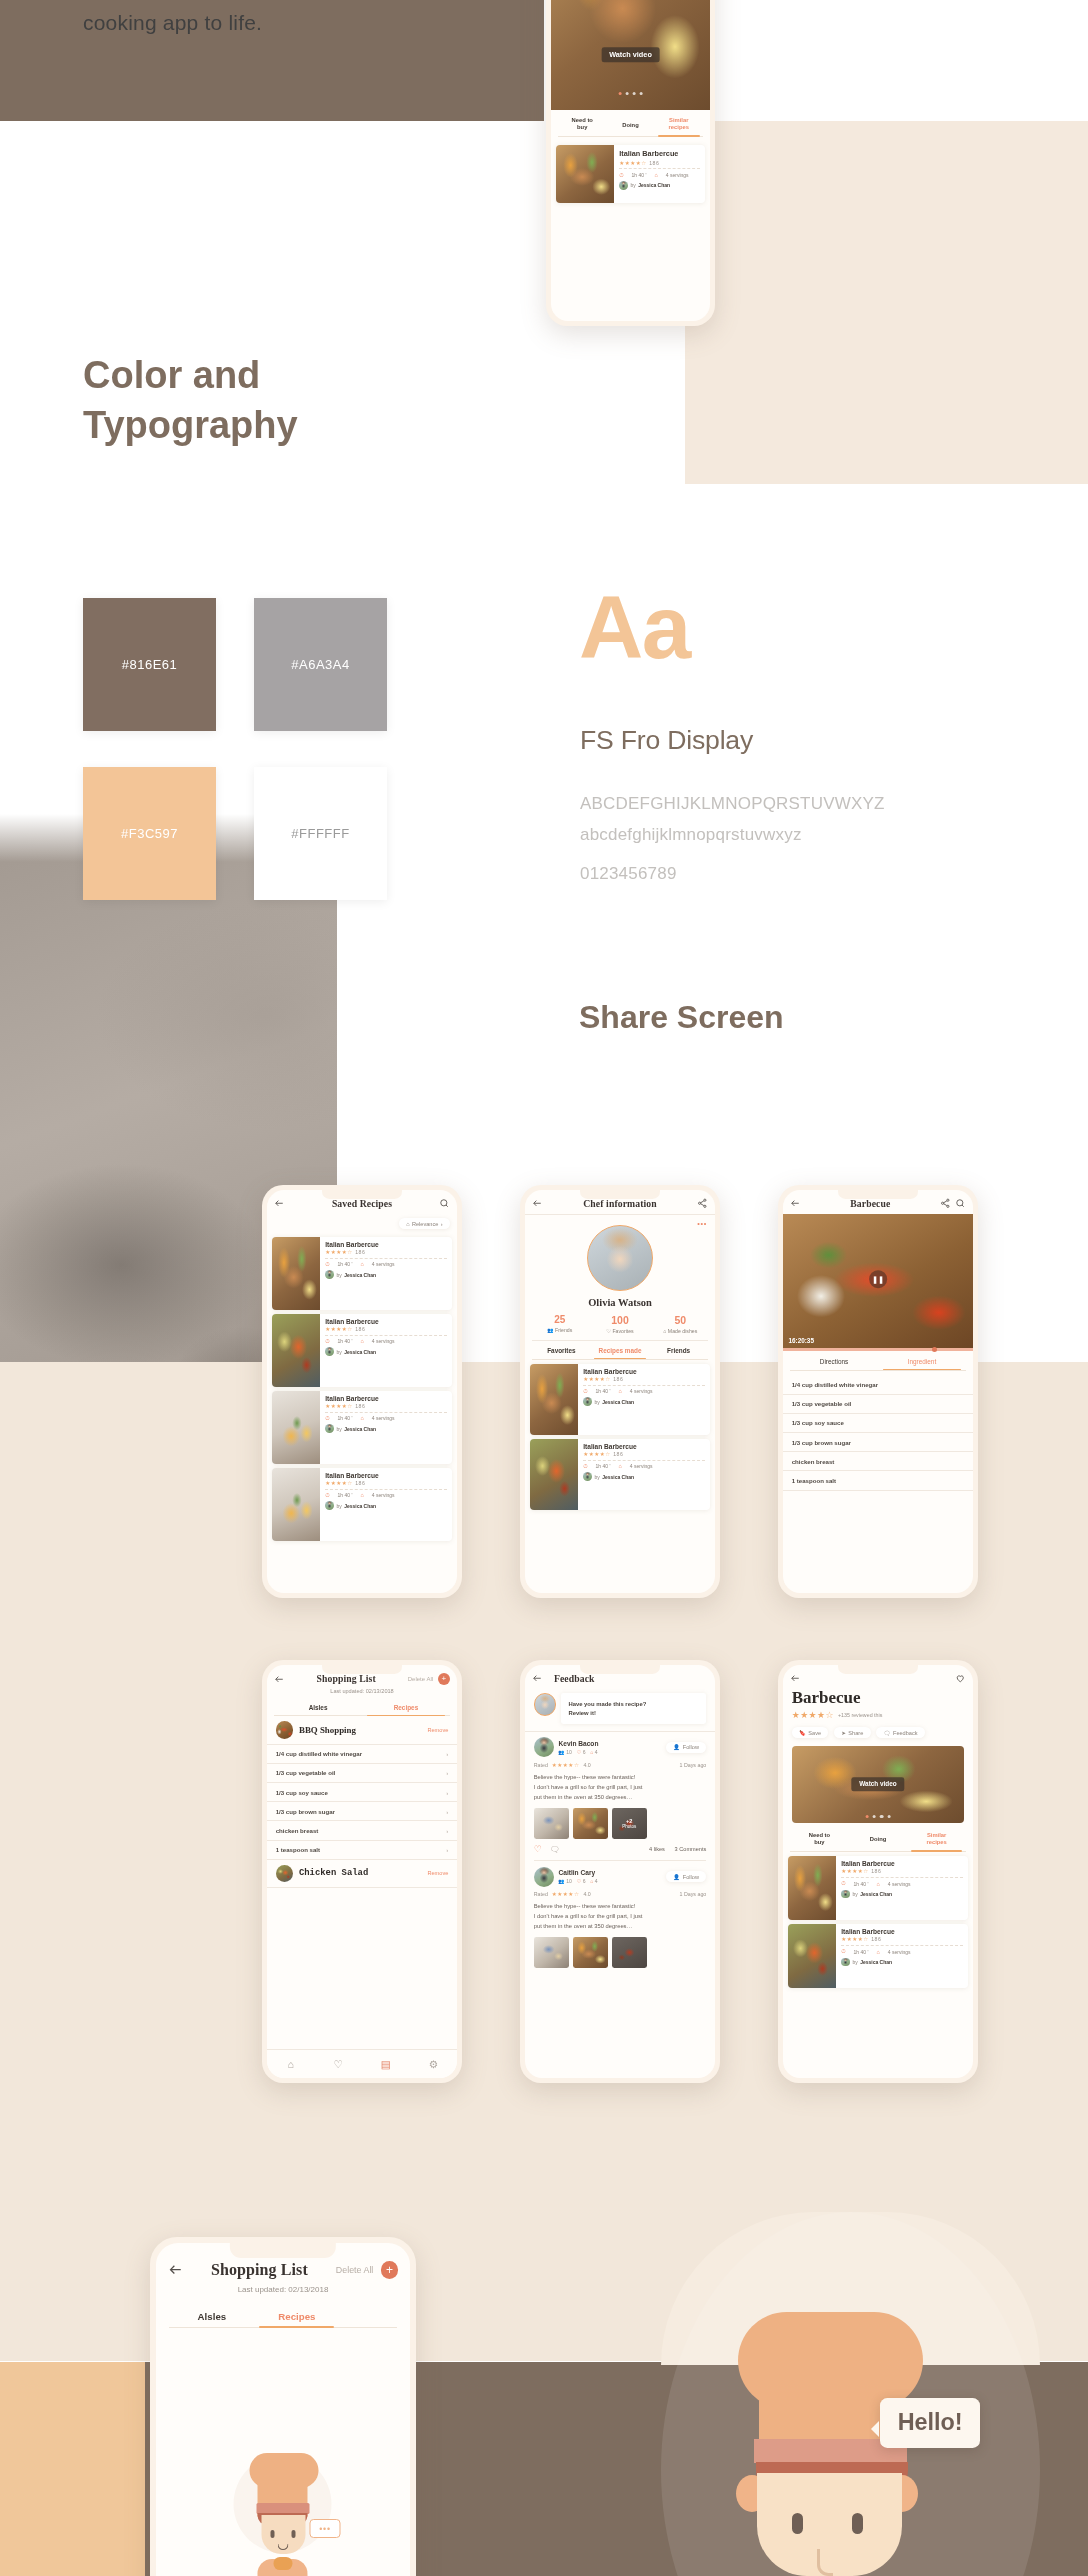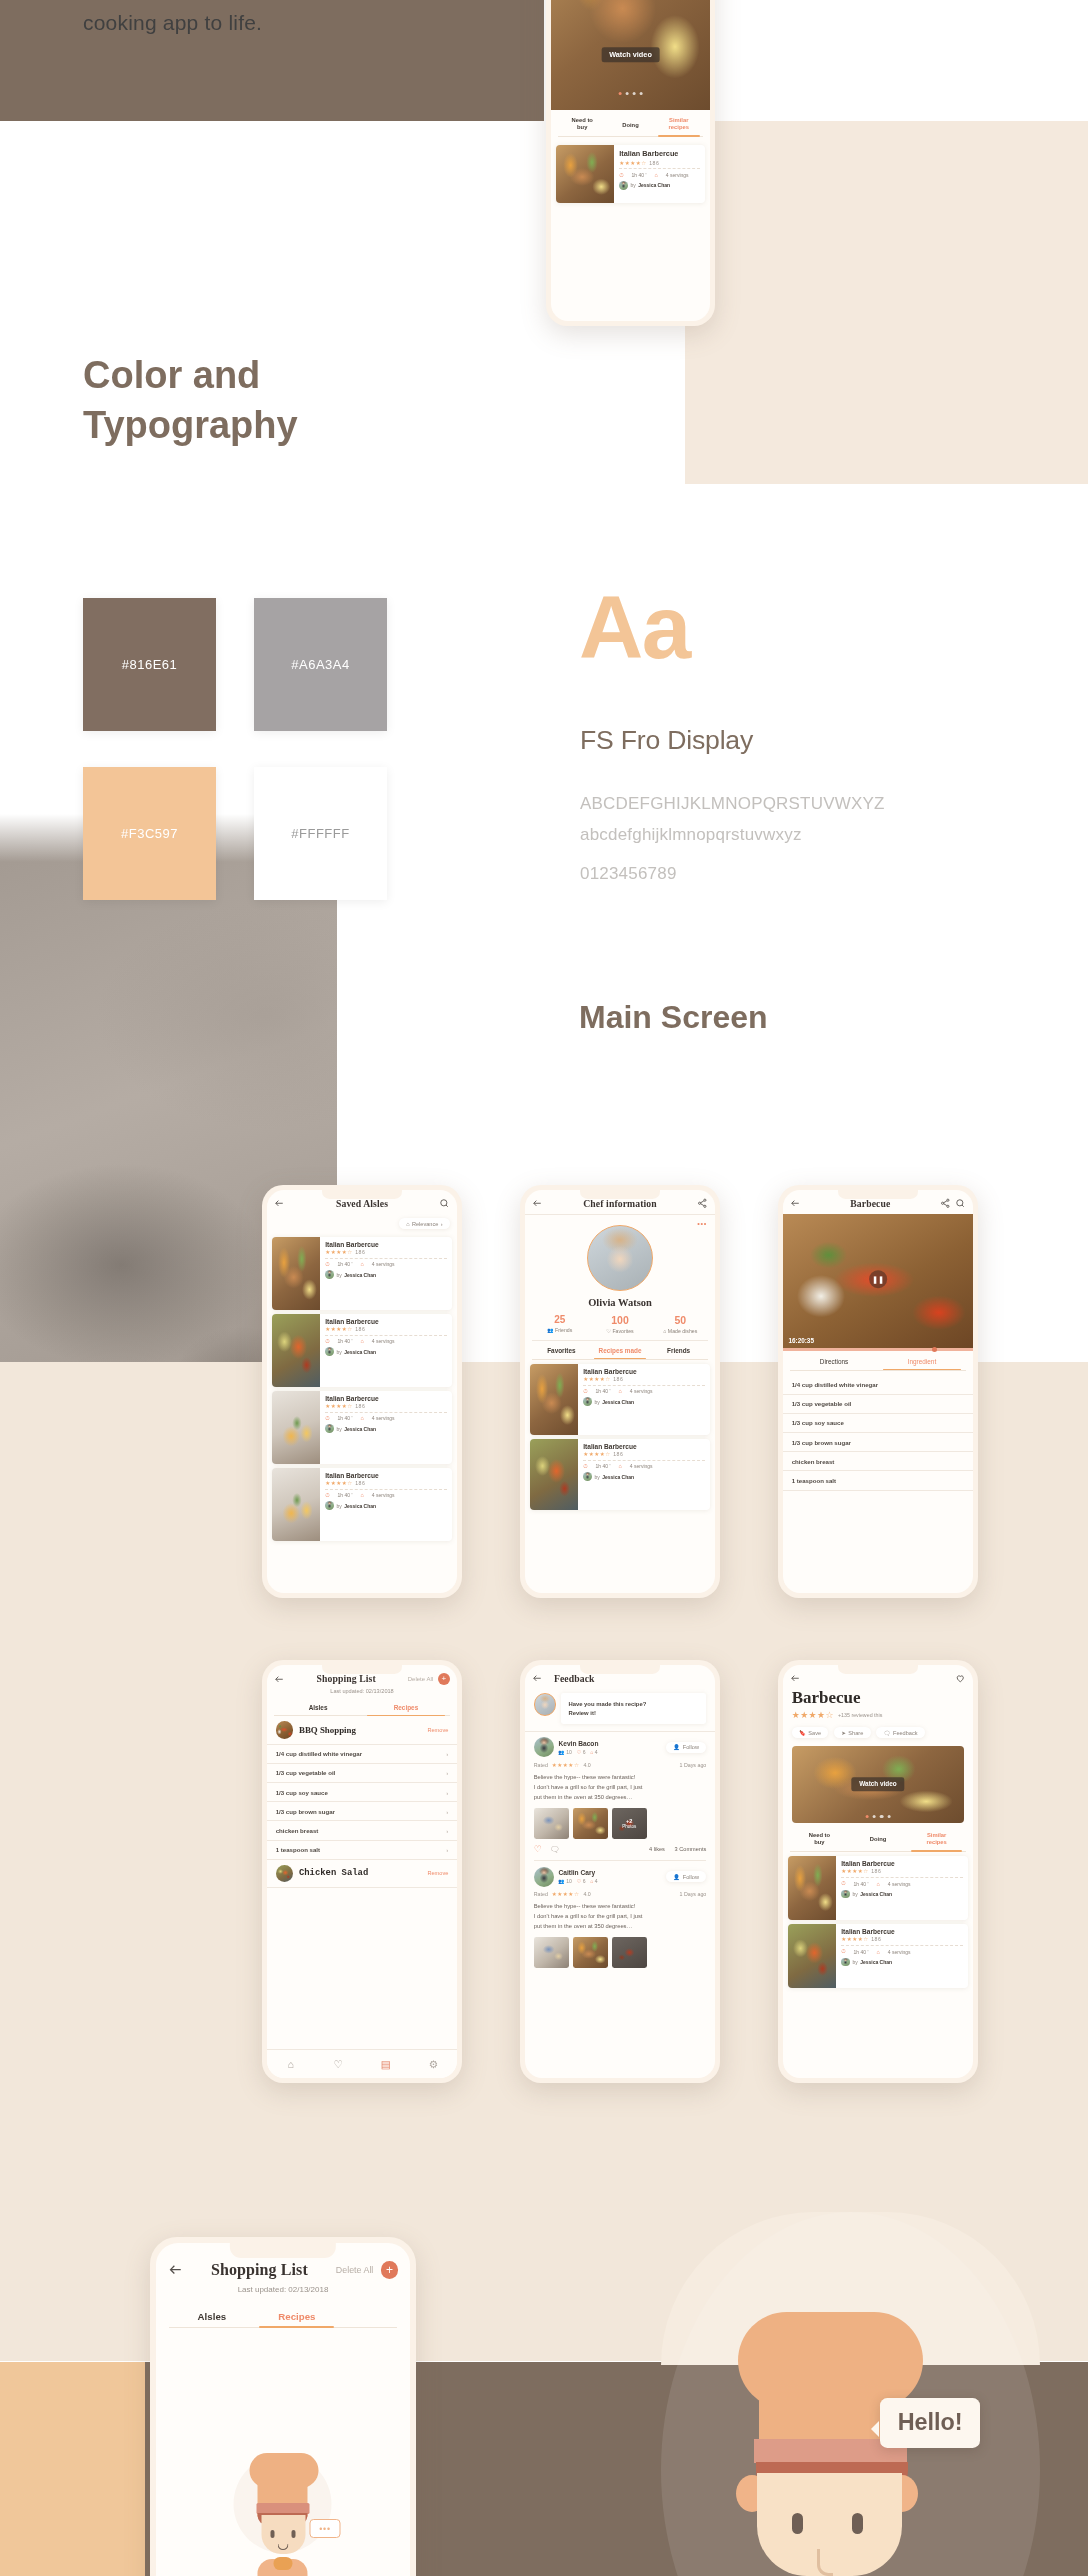--- a/index.html
+++ b/index.html
@@ -192,21 +192,21 @@
 <div class="abs sw" id="sw4" style="background: rgb(255, 255, 255); color: rgb(154, 154, 154);">
   <span>#FFFFFF</span>
 </div>
 
 <div class="abs" id="aa" style="color: rgb(243, 197, 151);">Aa</div>
 <div class="abs" id="fontname">FS Fro Display</div>
 <div class="abs glyphline" id="g1">ABCDEFGHIJKLMNOPQRSTUVWXYZ</div>
 <div class="abs glyphline" id="g2">abcdefghijklmnopqrstuvwxyz</div>
 <div class="abs glyphline" id="g3">0123456789</div>
 
-<div class="abs" id="h-main">Main Screen</div>
+<div class="abs" id="h-main">Share Screen</div>
 
 <div class="phone" style="left:546px; top:-121px; width:169px; height:447px;">
   <div class="screen">
     <div style="height:226px" class="food-a"></div>
     <div class="hero-img" style="height:0"></div>
     <div style="position:absolute; left:0; top:0; width:100%; height:226px;">
       <div class="watch" style="top:171px; font-size:7.3px;">Watch video</div>
       <div class="dots" style="bottom:14.5px;">
         <i class="on"></i>
         <i></i>
@@ -251,21 +251,21 @@
 
 <div class="phone" style="left:262px; top:1185px; width:200px; height:413px;">
   <div class="screen">
     <div class="notch"></div>
     <div class="topbar">
       <span class="ico">
           <svg viewBox="0 0 24 24" fill="none" stroke="currentColor" stroke-width="2">
             <path d="M20 12H4M10 6l-6 6 6 6"></path>
           </svg>
         </span>
-      <span class="tb-title">Saved Alsles</span>
+      <span class="tb-title">Saved Recipes</span>
       <span class="ico">
           <svg viewBox="0 0 24 24" fill="none" stroke="currentColor" stroke-width="2">
             <circle cx="11" cy="11" r="7"></circle>
             <path d="M20 20l-4-4"></path>
           </svg>
         </span>
     </div>
     <div style="text-align:right; padding:0 7.3px 3.2px;">
       <span class="pill">
         <span>⌂</span>

